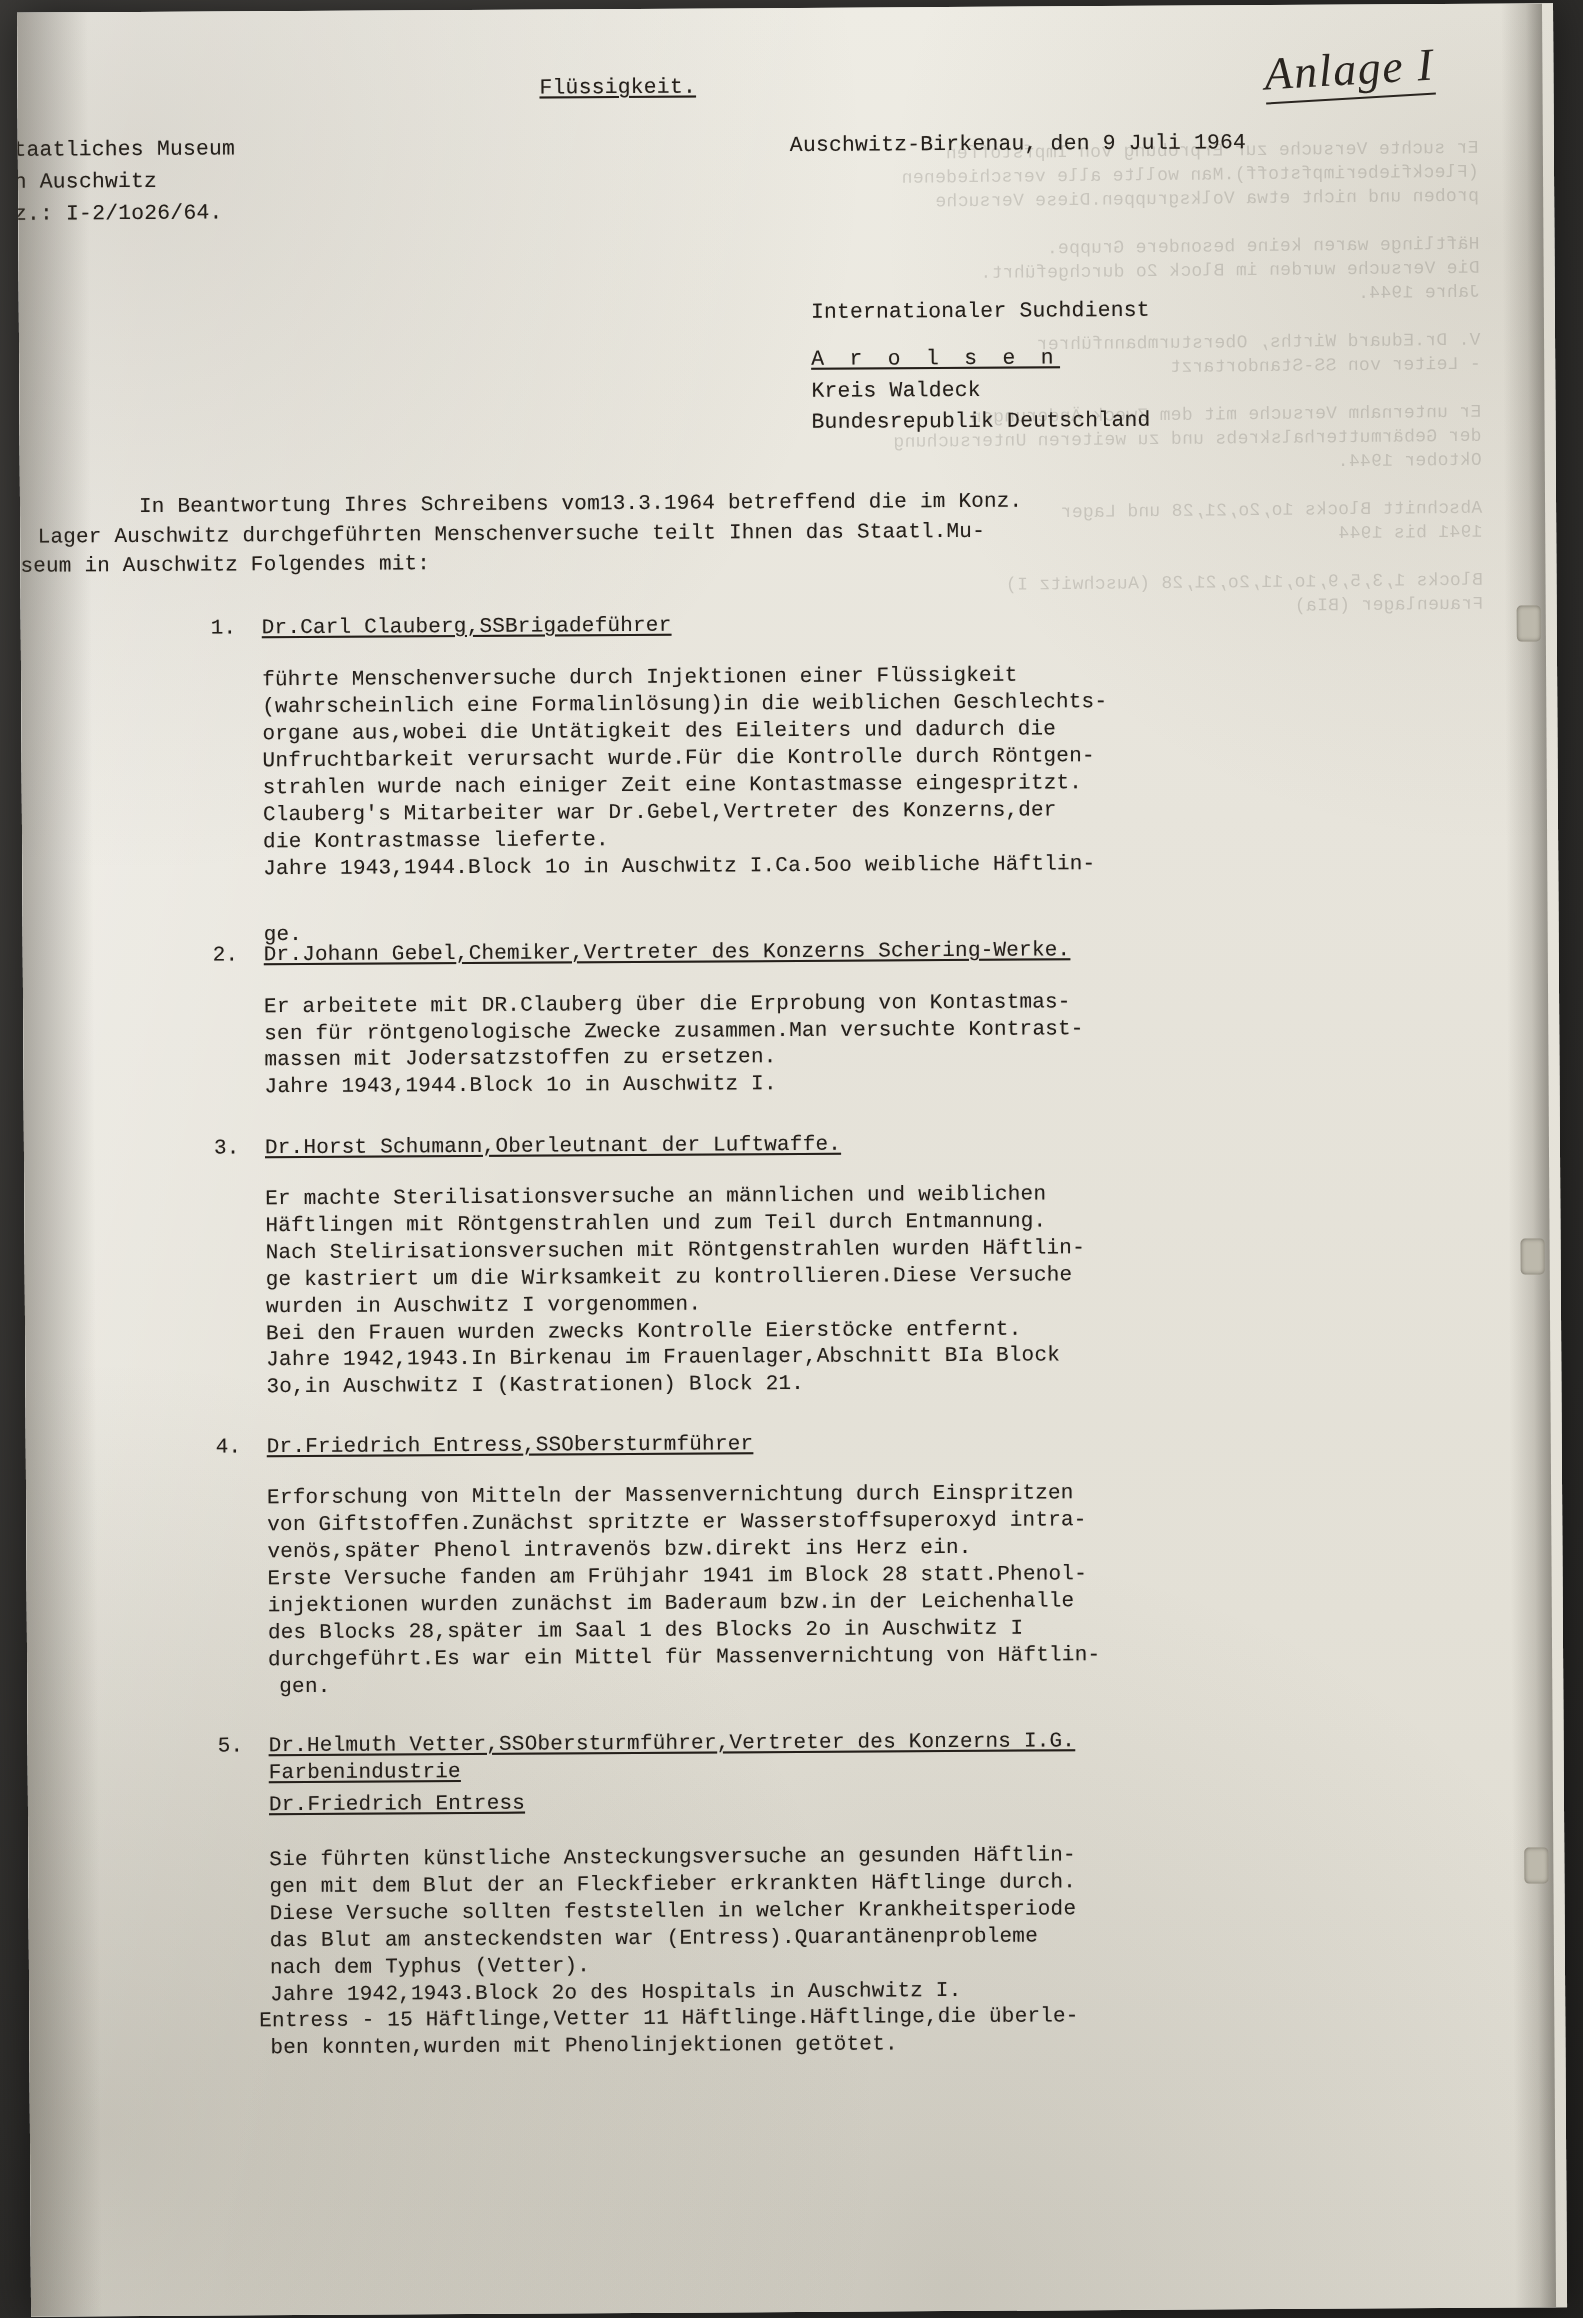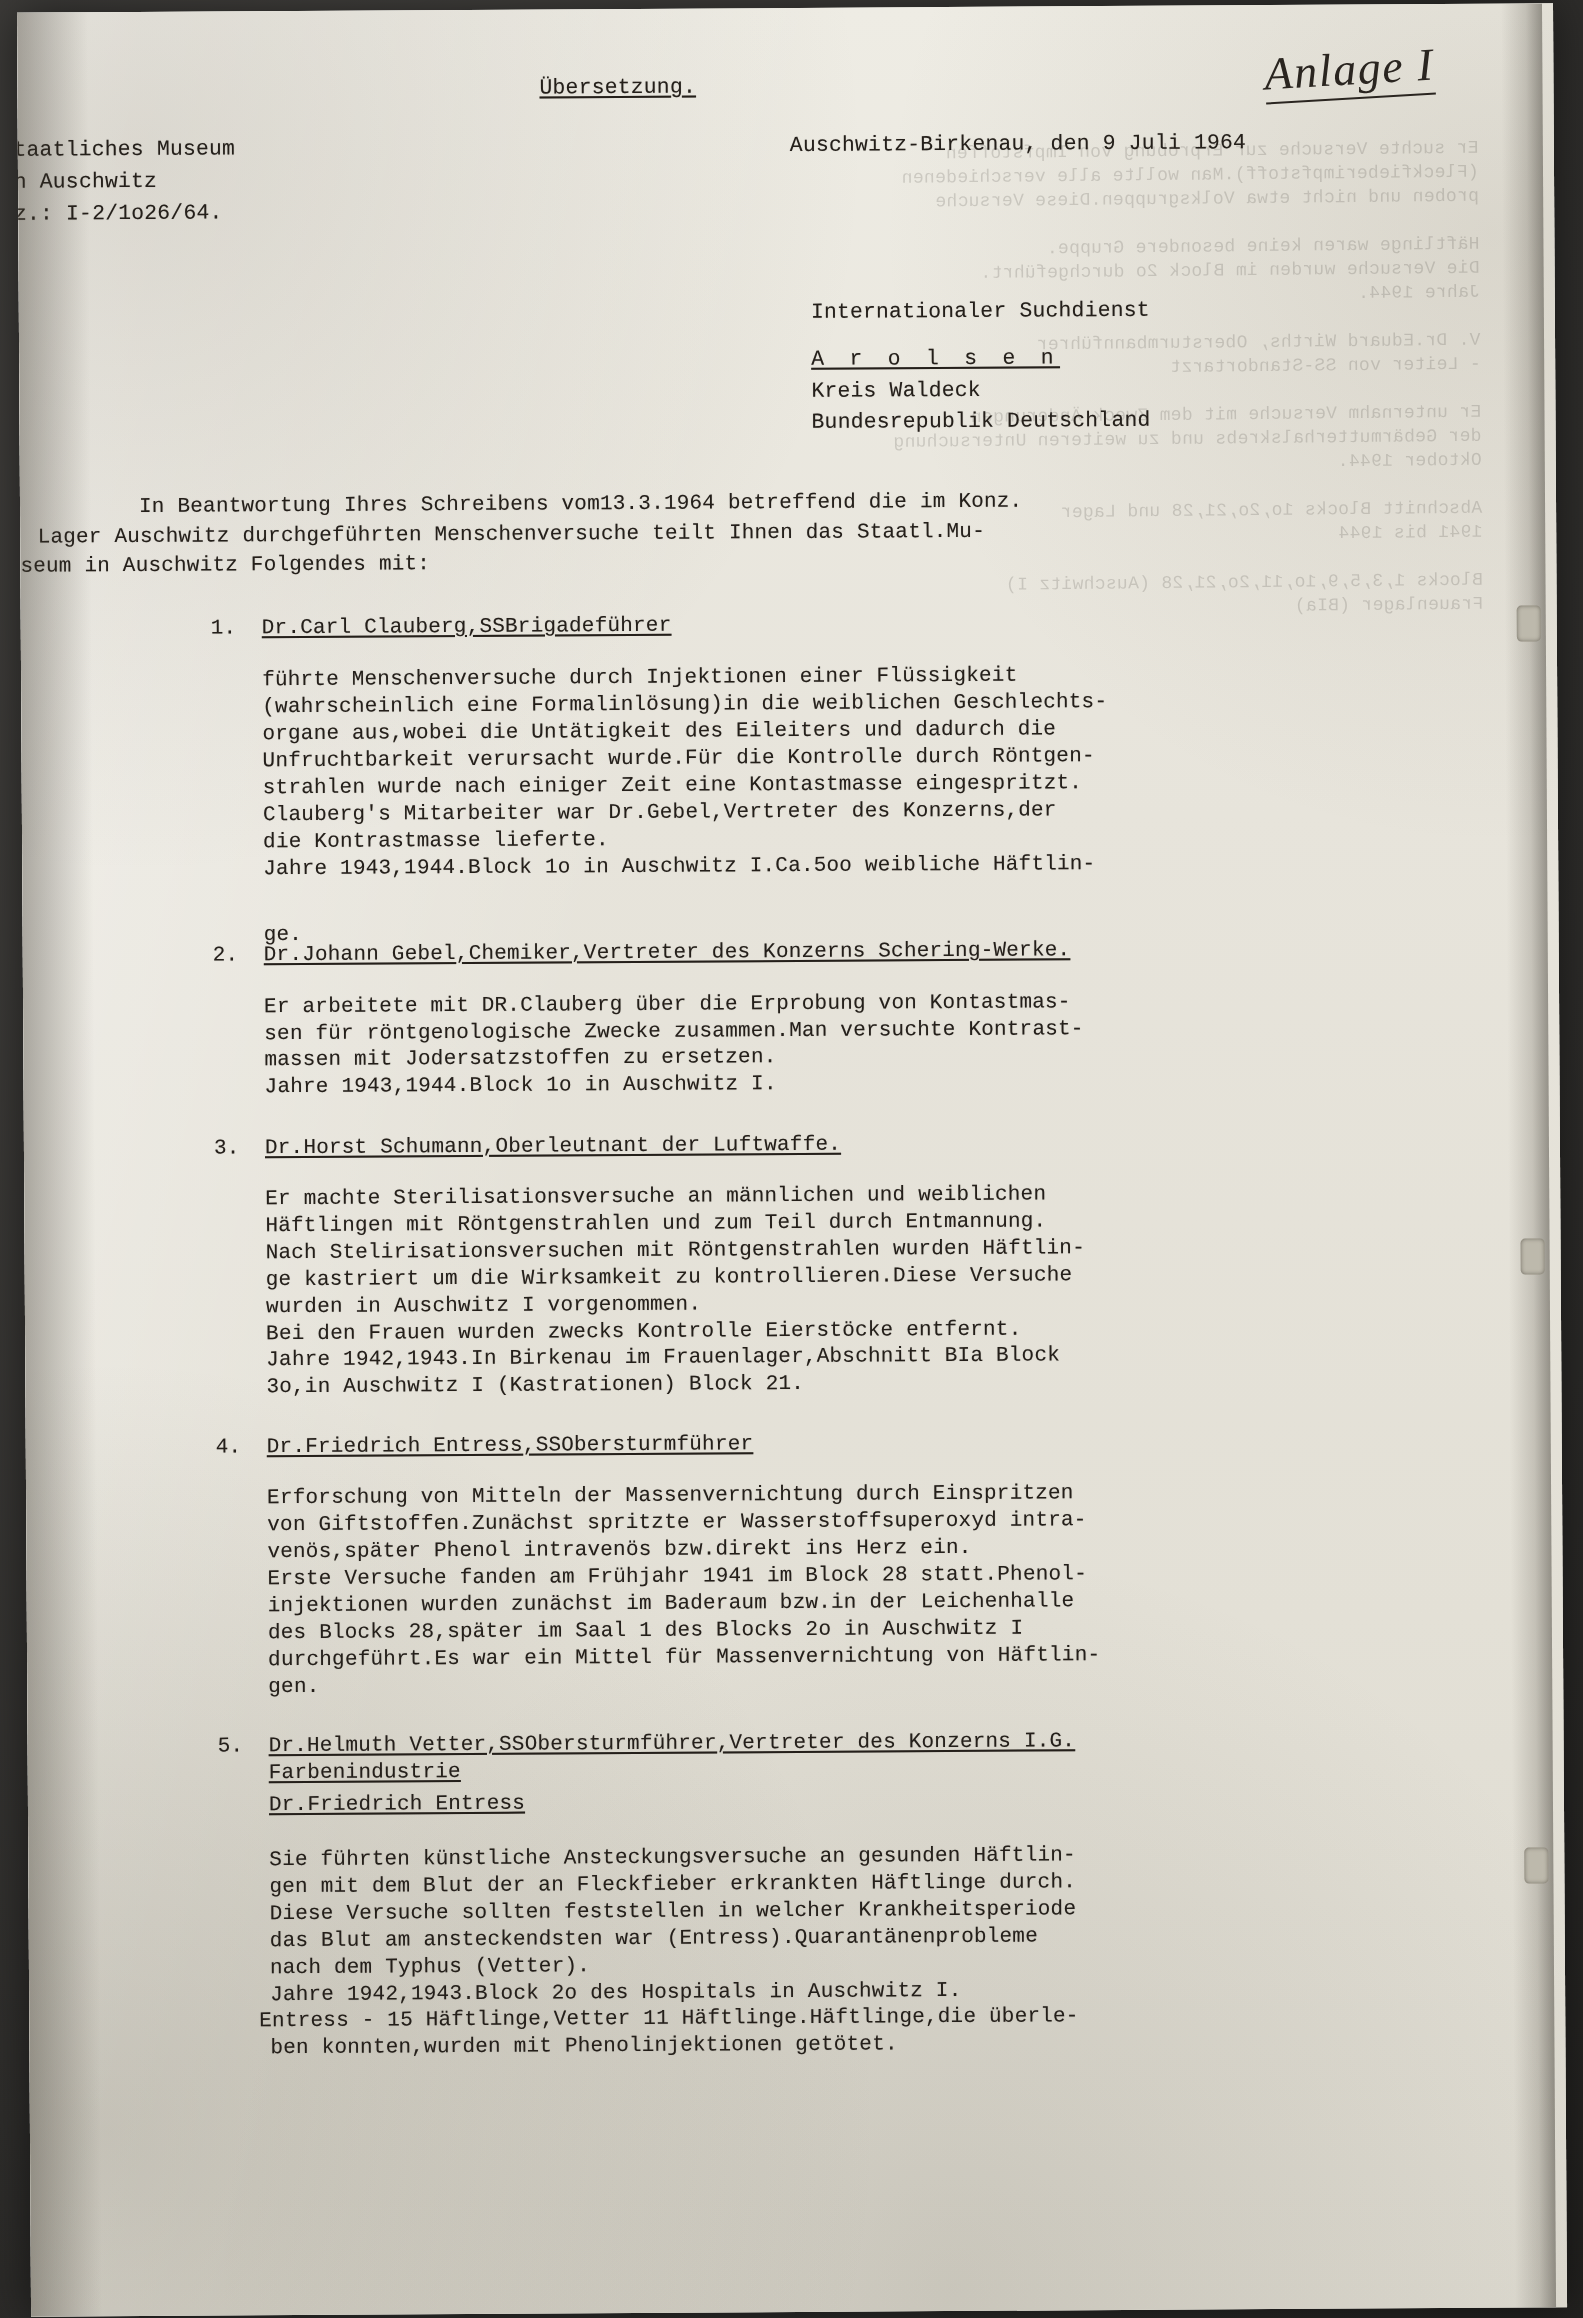--- a/index.html
+++ b/index.html
@@ -167,21 +167,21 @@
   <div class="punch" style="top: 602px;"></div>
   <div class="punch" style="top: 1235px;"></div>
   <div class="punch" style="top: 1844px;"></div>
 
   <div id="typed">
 
     <div id="handwritten">
       <span class="ul">Anlage I</span>
     </div>
 
-    <div class="tx sz-hdr u" style="left: 522px; top: 65px;">Übersetzung.</div>
+    <div class="tx sz-hdr u" style="left: 522px; top: 65px;">Flüssigkeit.</div>
 
     <div class="tx sz-hdr" style="left: -17.4px; top: 124px;">Staatliches Museum</div>
     <div class="tx sz-hdr" style="left: -17.4px; top: 156px;">in Auschwitz</div>
     <div class="tx sz-hdr" style="left: -17.4px; top: 188px;">Az.: I-2/1o26/64.</div>
 
     <div class="tx sz-hdr" style="left: 772px; top: 124px;">Auschwitz-Birkenau, den 9 Juli 1964</div>
 
     <div class="tx sz-hdr" style="left: 792px; top: 291px;">Internationaler Suchdienst</div>
     <div class="tx sz-hdr spaced u" style="left: 792px; top: 338px;">A r o l s e n</div>
     <div class="tx sz-hdr" style="left: 792px; top: 370px;">Kreis Waldeck</div>
@@ -223,21 +223,21 @@
 
     <div class="tx sz-bod" style="left: 190px; top: 1422px;">4.</div>
     <div class="tx sz-bod u" style="left: 241px; top: 1422px;">Dr.Friedrich Entress,SSObersturmführer</div>
     <div class="tx sz-bod" style="left: 241px; top: 1473px;">Erforschung von Mitteln der Massenvernichtung durch Einspritzen</div>
     <div class="tx sz-bod" style="left: 241px; top: 1500px;">von Giftstoffen.Zunächst spritzte er Wasserstoffsuperoxyd intra-</div>
     <div class="tx sz-bod" style="left: 241px; top: 1527px;">venös,später Phenol intravenös bzw.direkt ins Herz ein.</div>
     <div class="tx sz-bod" style="left: 241px; top: 1554px;">Erste Versuche fanden am Frühjahr 1941 im Block 28 statt.Phenol-</div>
     <div class="tx sz-bod" style="left: 241px; top: 1581px;">injektionen wurden zunächst im Baderaum bzw.in der Leichenhalle</div>
     <div class="tx sz-bod" style="left: 241px; top: 1608px;">des Blocks 28,später im Saal 1 des Blocks 2o in Auschwitz I</div>
     <div class="tx sz-bod" style="left: 241px; top: 1635px;">durchgeführt.Es war ein Mittel für Massenvernichtung von Häftlin-</div>
-    <div class="tx sz-bod" style="left: 241px; top: 1662px;">gen.</div>
+    <div class="tx sz-bod" style="left: 252px; top: 1662px;">gen.</div>
 
     <div class="tx sz-bod" style="left: 190px; top: 1721px;">5.</div>
     <div class="tx sz-bod u" style="left: 241px; top: 1721px;">Dr.Helmuth Vetter,SSObersturmführer,Vertreter des Konzerns I.G.</div>
     <div class="tx sz-bod u" style="left: 241px; top: 1748px;">Farbenindustrie</div>
     <div class="tx sz-bod u" style="left: 241px; top: 1780px;">Dr.Friedrich Entress</div>
     <div class="tx sz-bod" style="left: 241px; top: 1835px;">Sie führten künstliche Ansteckungsversuche an gesunden Häftlin-</div>
     <div class="tx sz-bod" style="left: 241px; top: 1862px;">gen mit dem Blut der an Fleckfieber erkrankten Häftlinge durch.</div>
     <div class="tx sz-bod" style="left: 241px; top: 1889px;">Diese Versuche sollten feststellen in welcher Krankheitsperiode</div>
     <div class="tx sz-bod" style="left: 241px; top: 1916px;">das Blut am ansteckendsten war (Entress).Quarantänenprobleme</div>
     <div class="tx sz-bod" style="left: 241px; top: 1943px;">nach dem Typhus (Vetter).</div>

